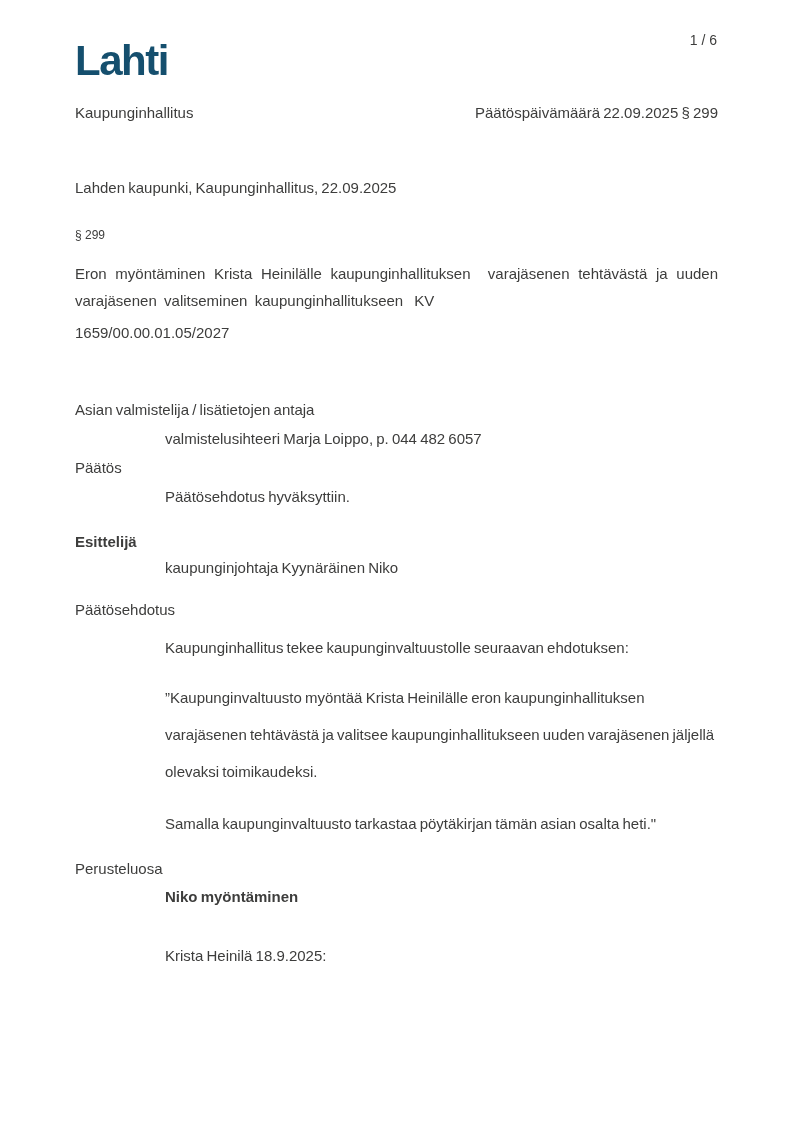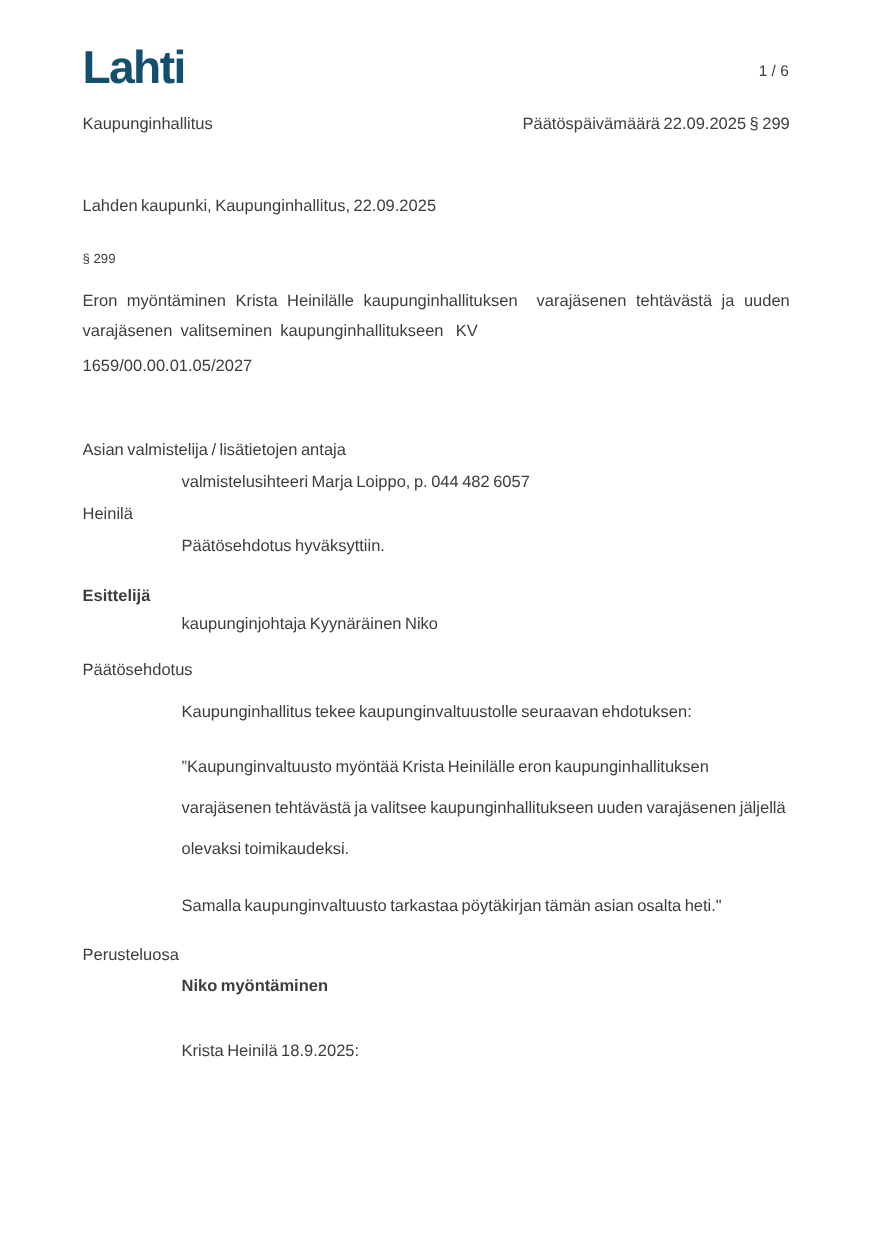--- a/index.html
+++ b/index.html
@@ -22,21 +22,21 @@
     margin-top: 40px;
     font-size: 42px;
     font-weight: 800;
     letter-spacing: -1.5px;
     line-height: 1;
     color: #154f6e;
     text-transform: none;
   }
   .page-number {
     position: absolute;
-    top: 56px;
+    top: 32px;
     right: 76px;
     font-size: 14px;
     color: #3d3d3c;
   }
   .header-row {
     display: flex;
     justify-content: space-between;
     margin-top: 22px;
     font-size: 15px;
     word-spacing: -1px;
@@ -129,21 +129,21 @@
 
   <div class="section-mark">§ 299</div>
 
   <div class="case-title">Eron myöntäminen Krista Heinilälle kaupunginhallituksen  varajäsenen tehtävästä ja uuden  varajäsenen  valitseminen  kaupunginhallitukseen   KV</div>
 
   <div class="diary-number">1659/00.00.01.05/2027</div>
 
   <div class="label mt-prep">Asian valmistelija / lisätietojen antaja</div>
   <div class="indent mt-prep-line2">valmistelusihteeri Marja Loippo, p. 044 482 6057</div>
 
-  <div class="label mt-paatos">Heinilä</div>
+  <div class="label mt-paatos">Päätös</div>
   <div class="indent mt-paatos-text">Päätösehdotus hyväksyttiin.</div>
 
   <div class="label mt-esittelija">Esittelijä</div>
   <div class="indent mt-esittelija-text">kaupunginjohtaja Kyynäräinen Niko</div>
 
   <div class="label mt-ehdotus">Päätösehdotus</div>
   <div class="indent mt-intro">Kaupunginhallitus tekee kaupunginvaltuustolle seuraavan ehdotuksen:</div>
 
   <div class="quote">”Kaupunginvaltuusto myöntää Krista Heinilälle eron kaupunginhallituksen varajäsenen tehtävästä ja valitsee kaupunginhallitukseen uuden varajäsenen jäljellä olevaksi toimikaudeksi.</div>
 

